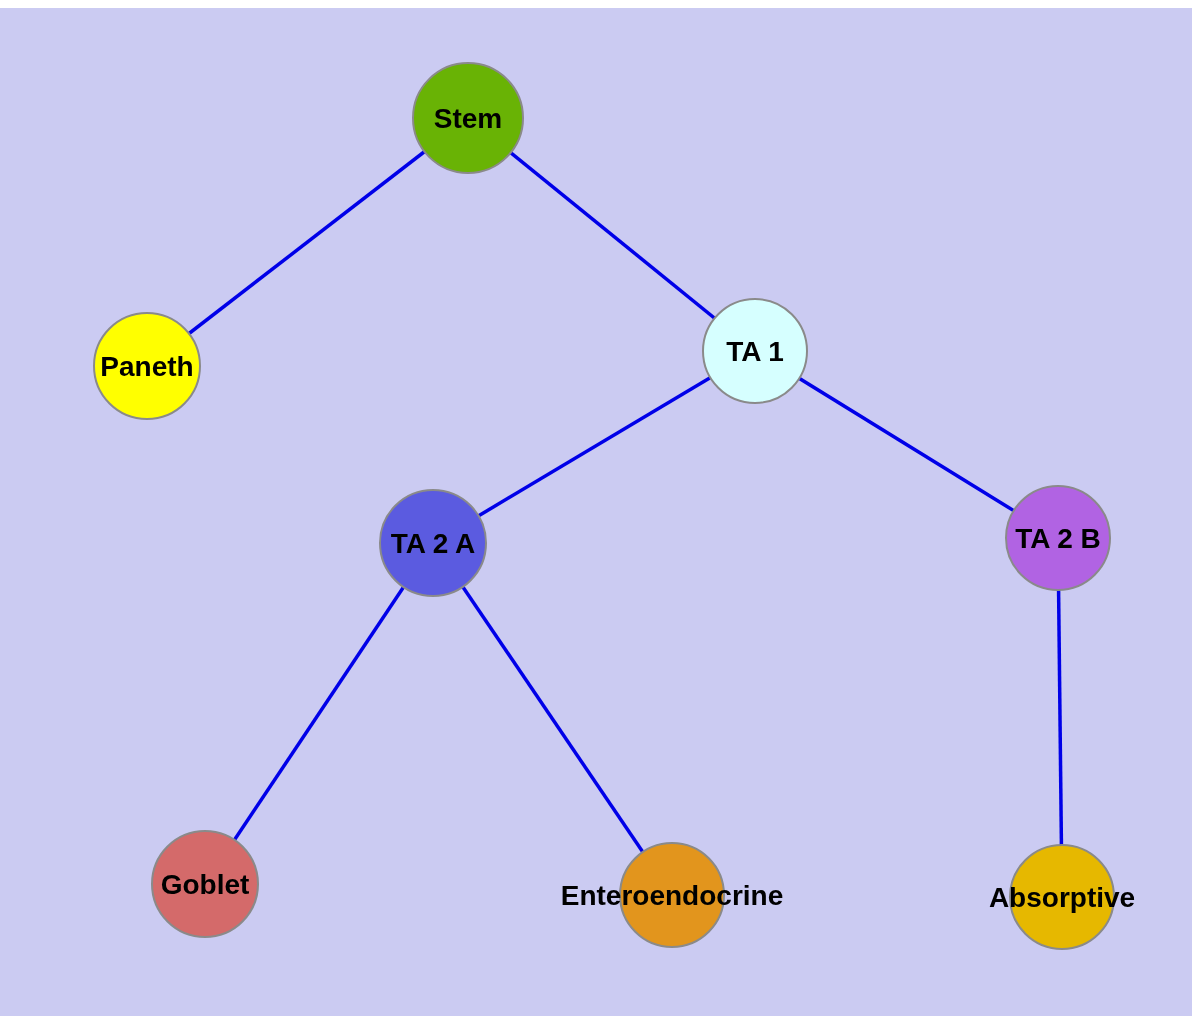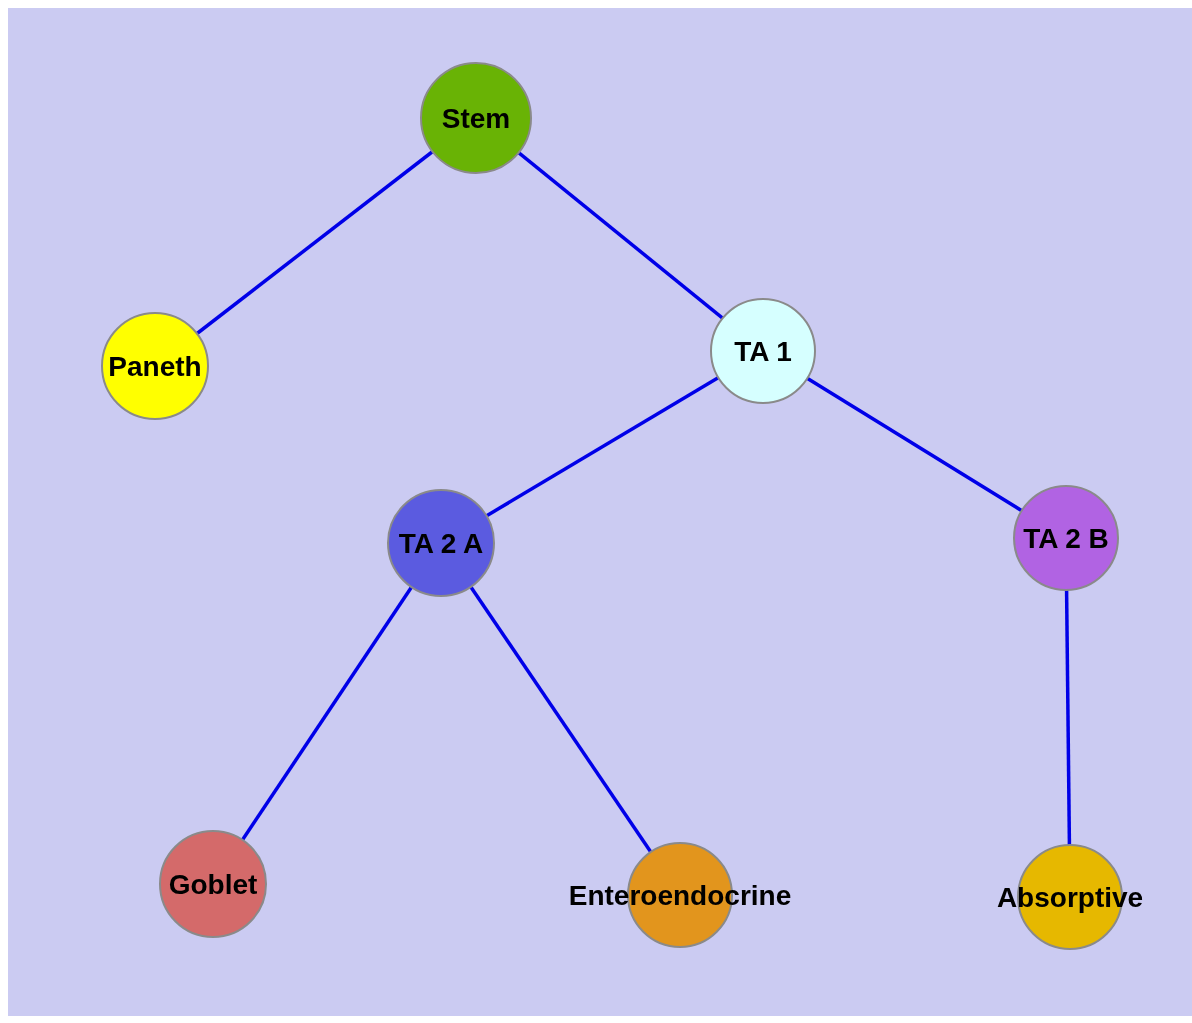--- a/index.html
+++ b/index.html
@@ -8,21 +8,20 @@
     background: #ffffff;
     width: 1192px;
     height: 1023px;
     overflow: hidden;
     font-family: "Liberation Sans", sans-serif;
   }
   .stage {
     position: relative;
     width: 1004px;
     height: 1023px;
-    padding-left: 8px;
   }
   svg {
     display: block;
     width: 1192px;
     height: 1023px;
   }
   .node-label {
     font-family: "Liberation Sans", "DejaVu Sans", sans-serif;
     font-weight: bold;
     font-size: 28px;

